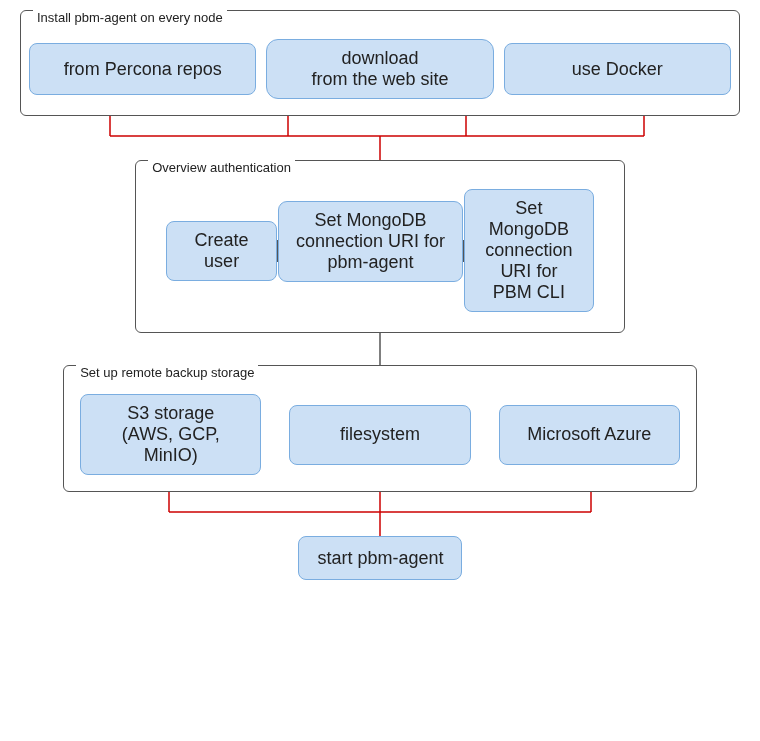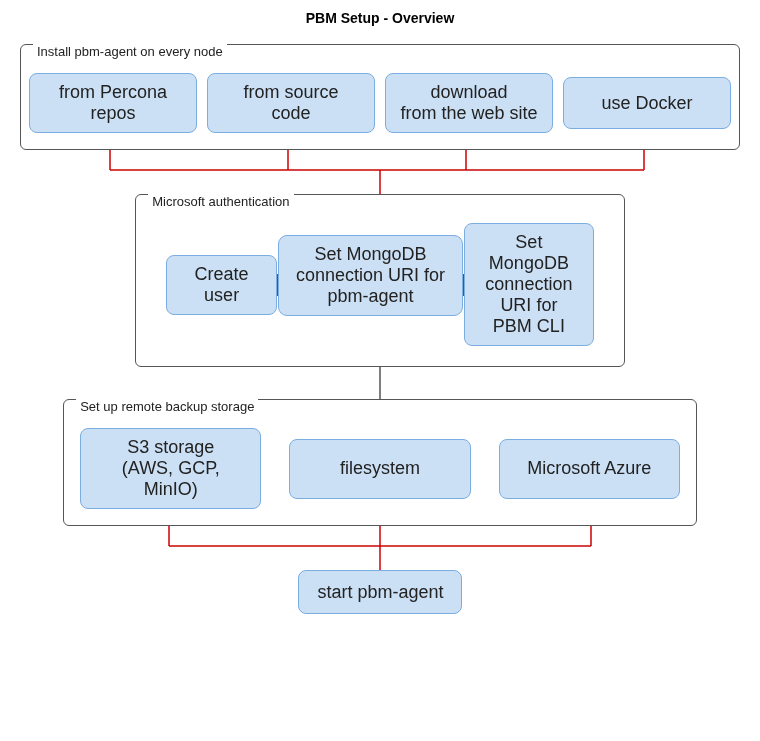--- a/index.html
+++ b/index.html
@@ -135,32 +135,28 @@
       display: flex;
       flex-direction: column;
       align-items: center;
     }
   </style>
 </head>
 <body>
 
 <div class="main-wrapper">
 
-  <div class="page-title">PBM Setup - Overview</div>
 
   <div class="section-box install-section" style="width:100%;">
     <span class="section-label">Install pbm-agent on every node</span>
     <div class="install-boxes">
       <div class="blue-box">
         <span>from Percona repos</span>
       </div>
-      <div class="blue-box">
-        <span>from source code</span>
-      </div>
-      <div class="blue-box" style="white-space:pre-line;">
+      <div class="blue-box" style="white-space:pre-line;border-radius:12px;">
         <span style="white-space:pre-line;">download
 from the web site</span>
       </div>
       <div class="blue-box">
         <span>use Docker</span>
       </div>
     </div>
   </div>
 
   <svg class="svg-connector" width="720" height="44">
@@ -169,21 +165,21 @@
     <line x1="268" y1="0" x2="268" y2="20" stroke="#c00" stroke-width="1.5"></line>
     <line x1="446" y1="0" x2="446" y2="20" stroke="#c00" stroke-width="1.5"></line>
     <line x1="624" y1="0" x2="624" y2="20" stroke="#c00" stroke-width="1.5"></line>
 
     <line x1="90" y1="20" x2="624" y2="20" stroke="#c00" stroke-width="1.5"></line>
 
     <line x1="360" y1="20" x2="360" y2="44" stroke="#c00" stroke-width="1.5"></line>
   </svg>
 
   <div class="section-box auth-section" style="width:68%; min-width:380px;">
-    <span class="section-label">Microsoft authentication</span>
+    <span class="section-label">Overview authentication</span>
     <div class="auth-inner">
       <div class="blue-box" style="width:200px; margin-bottom:0;">
         <span>Create user</span>
       </div>
       <div class="auth-vert"></div>
       <div class="blue-box" style="width:356px; margin-bottom:18px;border-radius:9px;">
         <span>Set MongoDB connection URI for pbm-agent</span>
       </div>
       <div class="auth-vert"></div>
       <div class="blue-box" style="width:240px; margin-bottom:0;">

